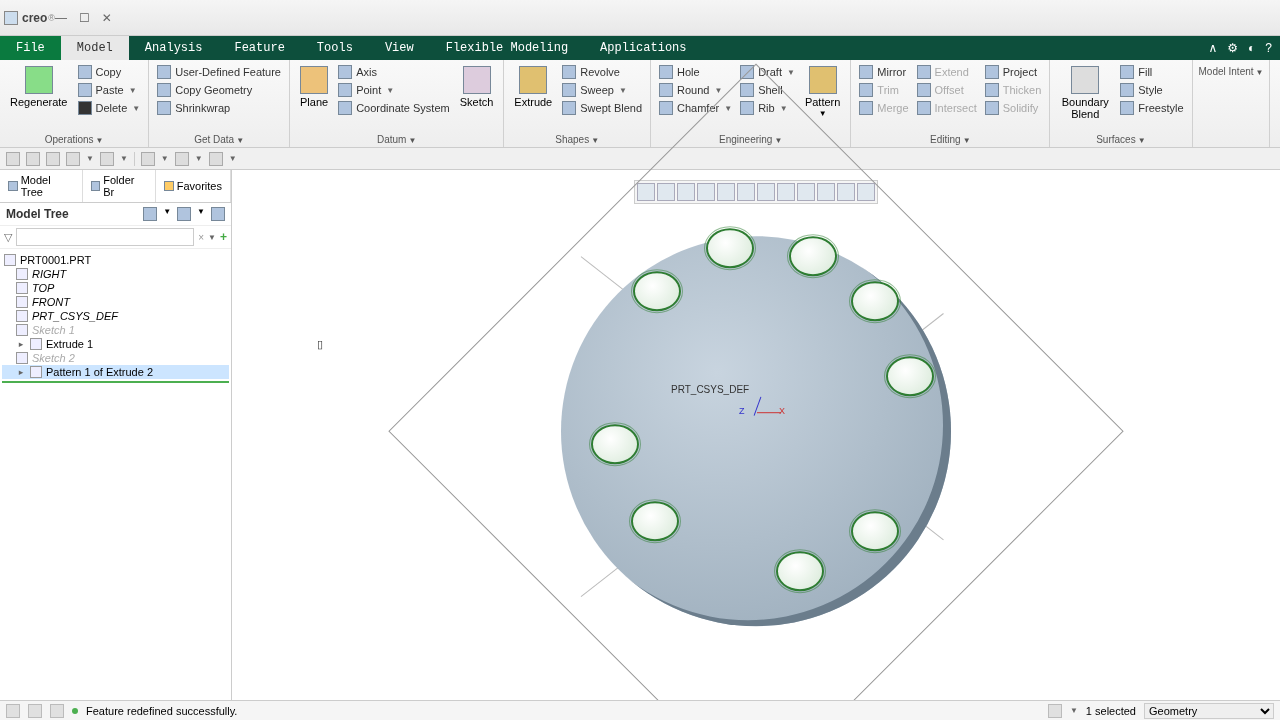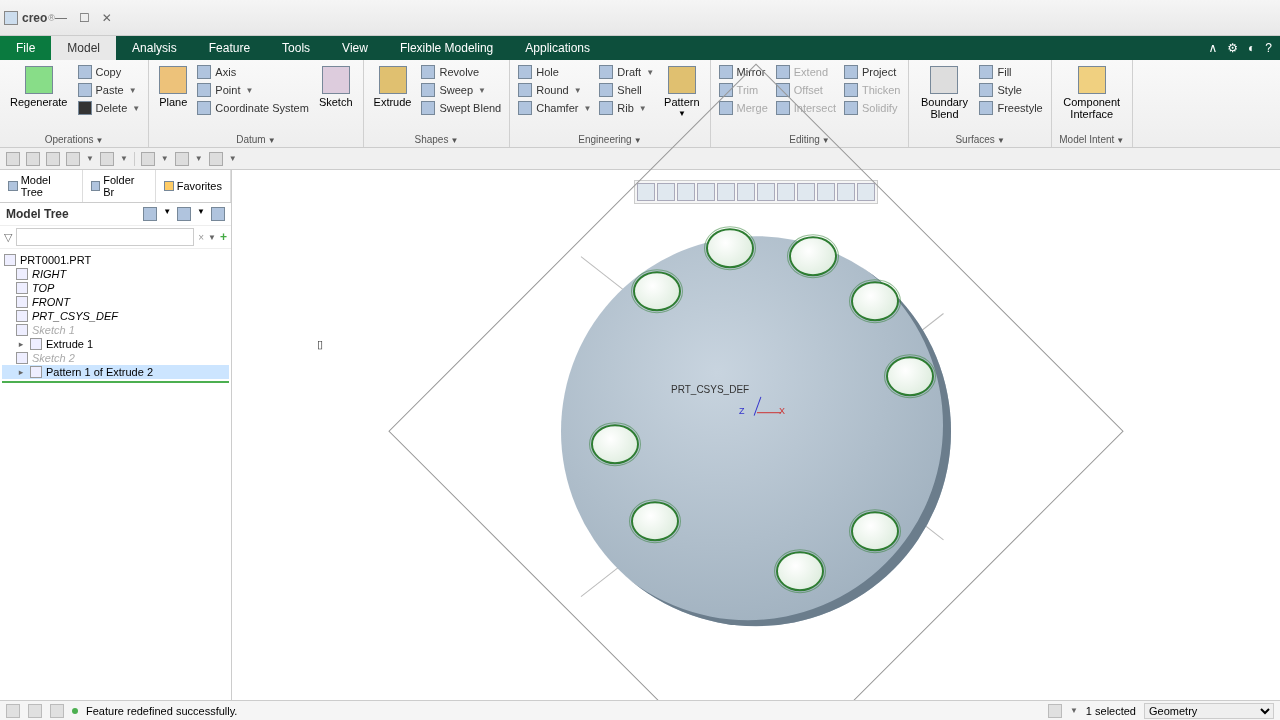--- a/index.html
+++ b/index.html
@@ -7,21 +7,21 @@
 
 
 .titlebar { height: 36px; background: linear-gradient(#f5f5f5,#e8e8e8); display: flex; align-items: center; padding: 0 4px; border-bottom: 1px solid #ccc; }
 .logo-box { width: 14px; height: 14px; border: 1px solid #888; background: #cde; margin-right: 4px; }
 .app-name { font-size: 12px; color: #444; font-weight: bold; }
 .title-center { flex: 1; text-align: center; font-size: 11px; color: #555; }
 .win-controls { display: flex; gap: 12px; font-size: 12px; color: #666; }
 
 
 .menubar { height: 24px; background: #0d4f3c; display: flex; align-items: stretch; }
-.menu-tab { padding: 0 16px; font-size: 12px; color: #fff; display: flex; align-items: center; cursor: pointer; }
+.menu-tab { padding: 0 16px; font-size: 12px; color: #fff; display: flex; align-items: center; cursor: pointer; font-family: Liberation Mono, monospace; }
 .menu-tab.file { background: #0a7a3f; }
 .menu-tab.active { background: #e8e8e8; color: #333; }
 .menubar-spacer { flex: 1; }
 .menubar-right { display: flex; align-items: center; gap: 10px; padding-right: 8px; color: #fff; font-size: 12px; }
 
 
 .ribbon { background: linear-gradient(#f9f9f9,#eee); border-bottom: 1px solid #ccc; height: 88px; display: flex; }
 .ribbon-group { border-right: 1px solid #d0d0d0; padding: 4px 6px 2px 6px; display: flex; flex-direction: column; }
 .ribbon-group-body { flex: 1; display: flex; gap: 4px; align-items: flex-start; }
 .ribbon-group-label { text-align: center; font-size: 10px; color: #555; padding-top: 2px; }
@@ -138,20 +138,39 @@
         <div class="ritem">
             <span class="ricon" style="background:#333"></span>
             <span>Delete</span>
             <span class="drop">▼</span>
           </div>
       </div>
     </div>
     <div class="ribbon-group-label"><span>Operations</span><span class="drop">▼</span></div>
   </div>
 
+  <div class="ribbon-group">
+    <div class="ribbon-group-body">
+      <div class="rcol">
+        <div class="ritem">
+            <span class="ricon"></span>
+            <span>User-Defined Feature</span>
+          </div>
+        <div class="ritem">
+            <span class="ricon"></span>
+            <span>Copy Geometry</span>
+          </div>
+        <div class="ritem">
+            <span class="ricon"></span>
+            <span>Shrinkwrap</span>
+          </div>
+      </div>
+    </div>
+    <div class="ribbon-group-label"><span>Get Data</span><span class="drop">▼</span></div>
+  </div>
 
   <div class="ribbon-group">
     <div class="ribbon-group-body">
       <div class="rbigbtn">
           <span class="ricon big" style="background:#edc27a"></span>
           <span>Plane</span>
         </div>
       <div class="rcol">
         <div class="ritem">
             <span class="ricon"></span>
@@ -309,26 +328,20 @@
         <div class="ritem">
             <span class="ricon"></span>
             <span>Freestyle</span>
           </div>
       </div>
     </div>
     <div class="ribbon-group-label"><span>Surfaces</span><span class="drop">▼</span></div>
   </div>
 
   <div class="ribbon-group">
-    <div class="ribbon-group-body">
-      <div class="rbigbtn">
-          <span class="ricon big" style="background:#f0d080"></span>
-          <span style="max-width:60px">Component Interface</span>
-        </div>
-    </div>
     <div class="ribbon-group-label"><span>Model Intent</span><span class="drop">▼</span></div>
   </div>
 </div>
 
 <div class="qat">
   <span class="qicon"></span>
   <span class="qicon"></span>
   <span class="qicon"></span>
   <span class="qicon"></span>
     <span style="font-size:8px;color:#666">▼</span>

